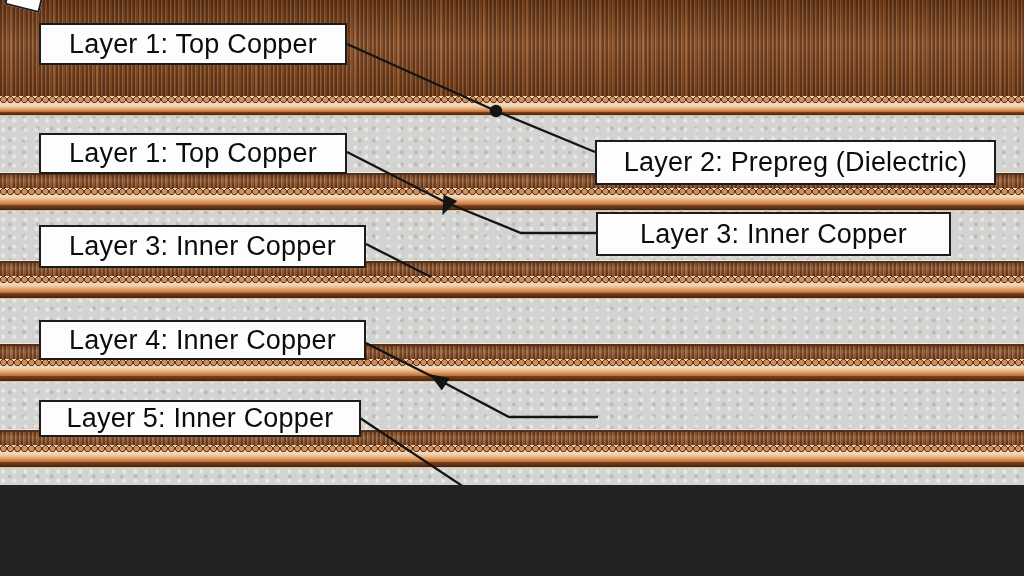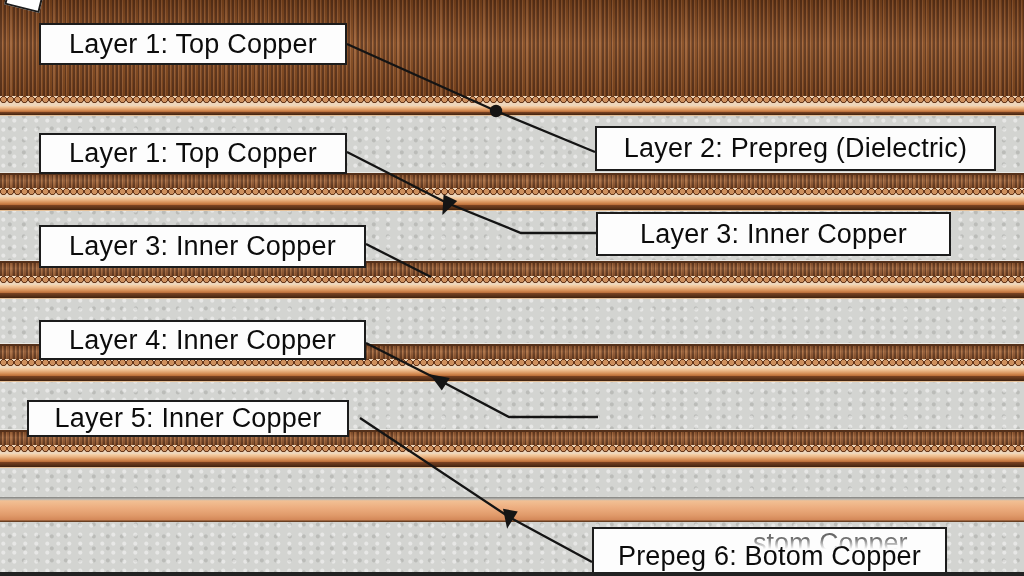--- a/index.html
+++ b/index.html
@@ -1,17 +1,17 @@
 <!DOCTYPE html>
 <html><head>
 <meta charset="utf-8">
 <style>
   html,body{margin:0;padding:0;background:#222;}
   #stage{
-    position:relative;width:1024px;height:572px;overflow:hidden;
+    position:relative;width:1024px;height:485px;overflow:hidden;
     font-family:"Liberation Sans","DejaVu Sans",sans-serif;
     background-color:#d3d4d1;
     background-image:
       radial-gradient(circle at 30% 40%, rgba(255,255,255,0.45) 0 1.5px, rgba(0,0,0,0) 2.5px),
       radial-gradient(circle at 70% 70%, rgba(150,152,148,0.40) 0 1.5px, rgba(0,0,0,0) 2.5px);
     background-size:11px 9px,14px 12px;
   }
   
   .band{position:absolute;left:0;width:1024px;}
   .stripes{
@@ -136,25 +136,25 @@
   </div>
 
   <div class="callout" style="left:39px;top:225px;width:327px;height:43px;">
     <span>Layer 3: Inner Copper</span>
   </div>
 
   <div class="callout" style="left:39px;top:320px;width:327px;height:40px;justify-content:center;">
     <span>Layer 4: Inner Copper</span>
   </div>
 
-  <div class="callout" style="left:27px;top:400px;width:322px;height:37px;">
+  <div class="callout" style="left:39px;top:400px;width:322px;height:37px;">
     <span>Layer 5: Inner Copper</span>
   </div>
 
-  <div class="callout" style="left:595px;top:126px;width:401px;height:45px;">
+  <div class="callout" style="left:595px;top:140px;width:401px;height:45px;">
     <span>Layer 2: Prepreg (Dielectric)</span>
   </div>
 
   <div class="callout" style="left:596px;top:212px;width:355px;height:44px;">
     <span>Layer 3: Inner Copper</span>
   </div>
 
 
   <div class="callout" style="left:592px;top:527px;width:355px;height:58px;">
     <span>Prepeg 6: Botom Copper</span>

